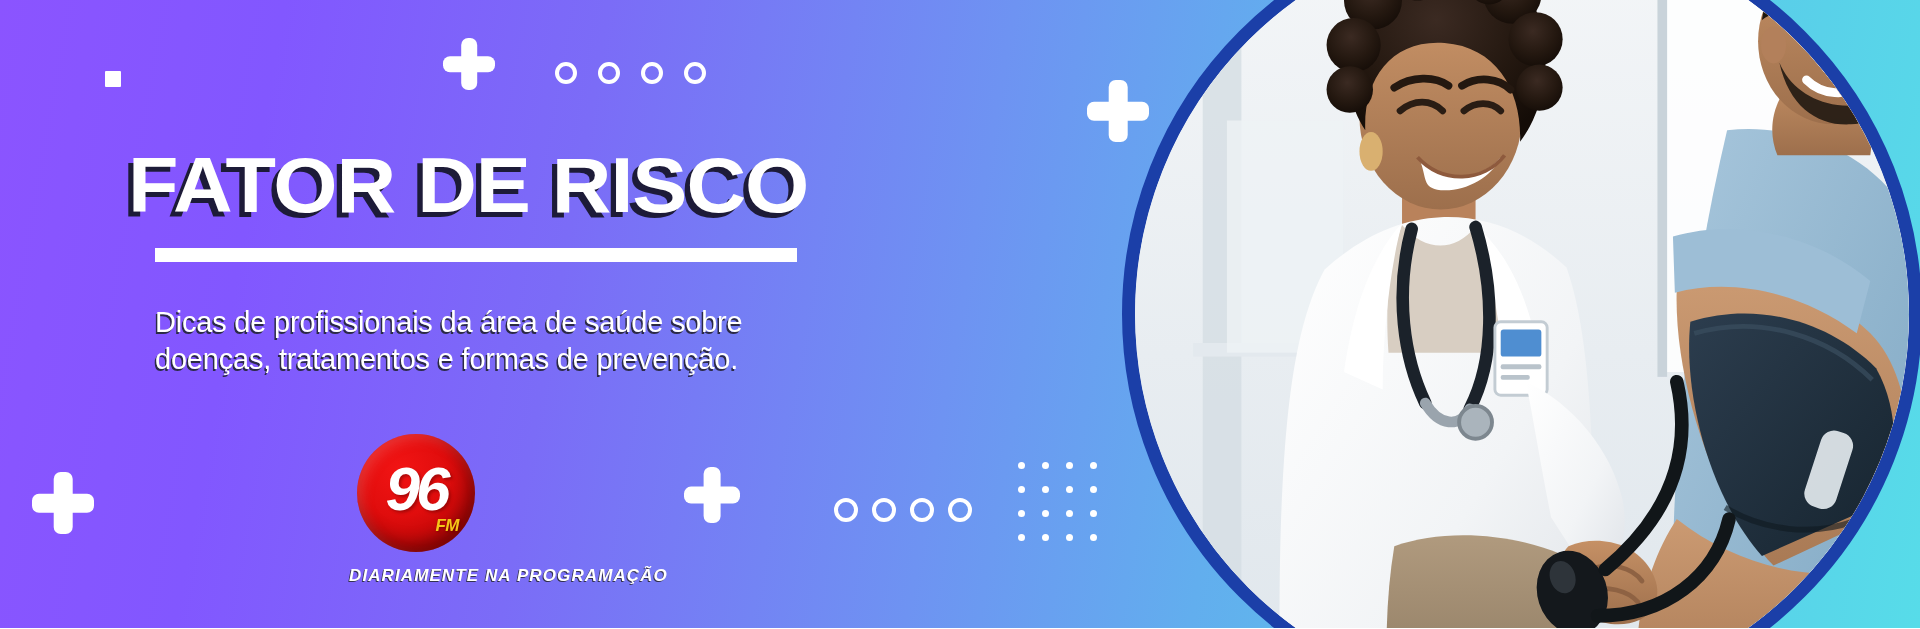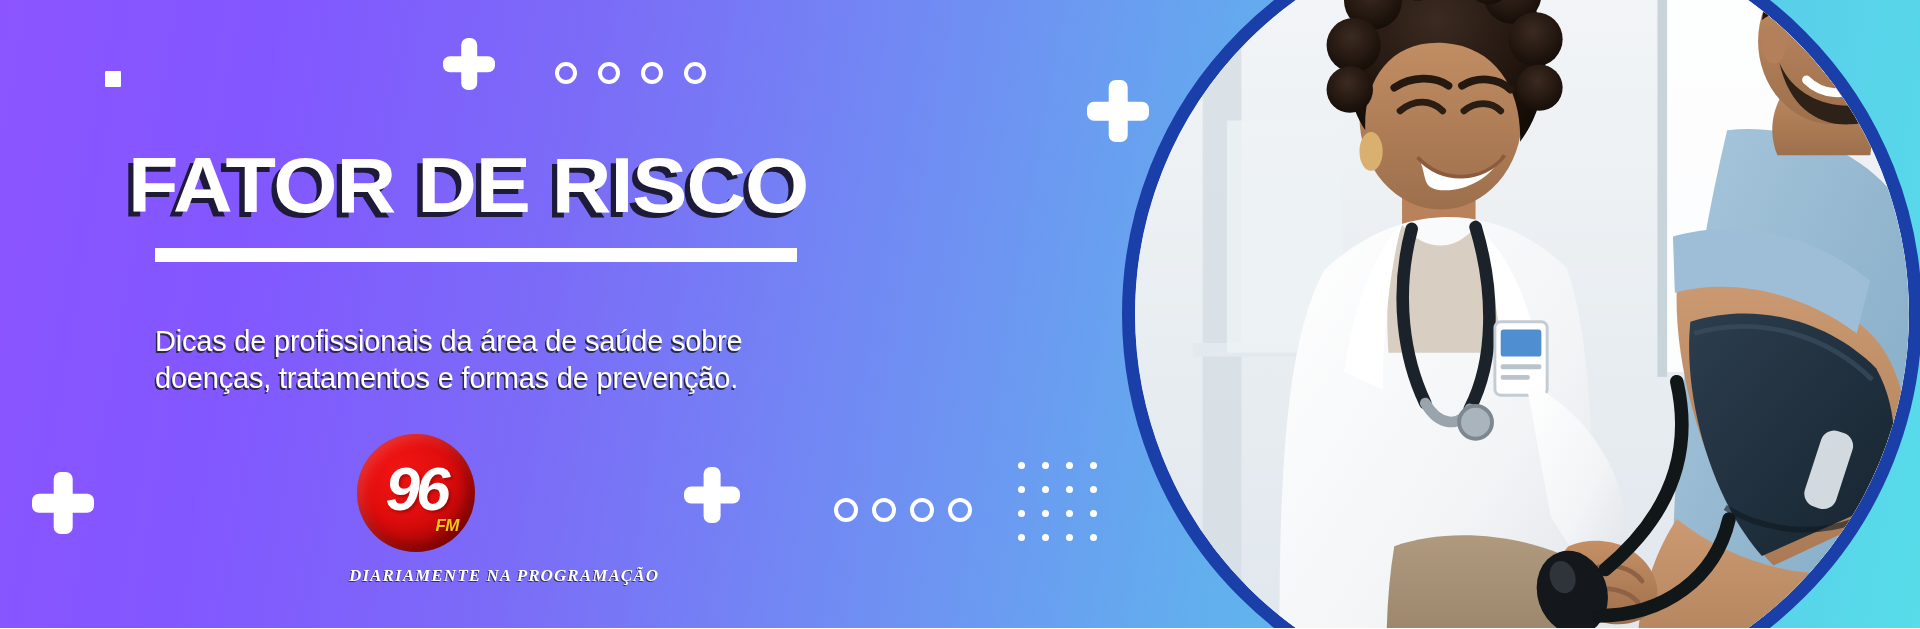--- a/index.html
+++ b/index.html
@@ -86,21 +86,21 @@
 
   .rule {
     position:absolute;
     left:155px; top:248px;
     width:642px; height:14px;
     background:#ffffff;
   }
 
   .subtitle {
     position:absolute;
-    left:155px; top:323px;
+    left:155px; top:304px;
     width:700px;
     font-size:29px;
     line-height:1.28;
     color:#ffffff;
     text-shadow:-1.5px 1.5px 0 #2b2a45;
     letter-spacing:-0.2px;
   }
 
   
   .logo-wrap {
@@ -143,21 +143,20 @@
   .logo-caption {
     margin-top:14px;
     font-size:17px;
     font-style:italic;
     font-weight:700;
     letter-spacing:1.1px;
     color:#ffffff;
     text-shadow:-1px 1px 0 #33324e;
     white-space:nowrap;
     transform:translateX(-5px);
-    font-family:Liberation Serif, serif;
   }
 
   
   .photo-ring {
     position:absolute;
     left:1122px; top:-86px;
     width:800px; height:800px;
     border-radius:50%;
     border:13px solid #1B3FA8;
     overflow:hidden;

